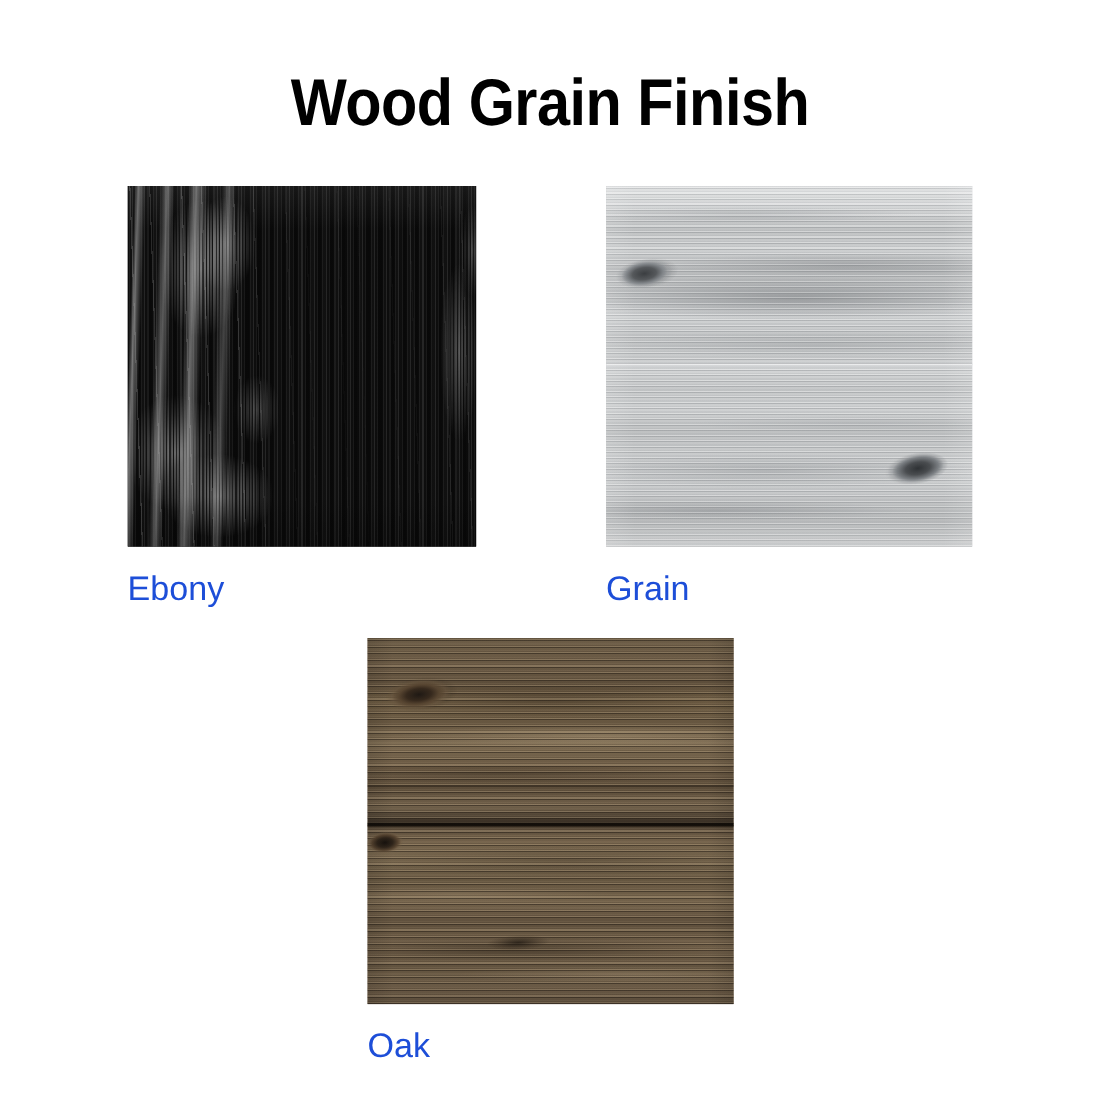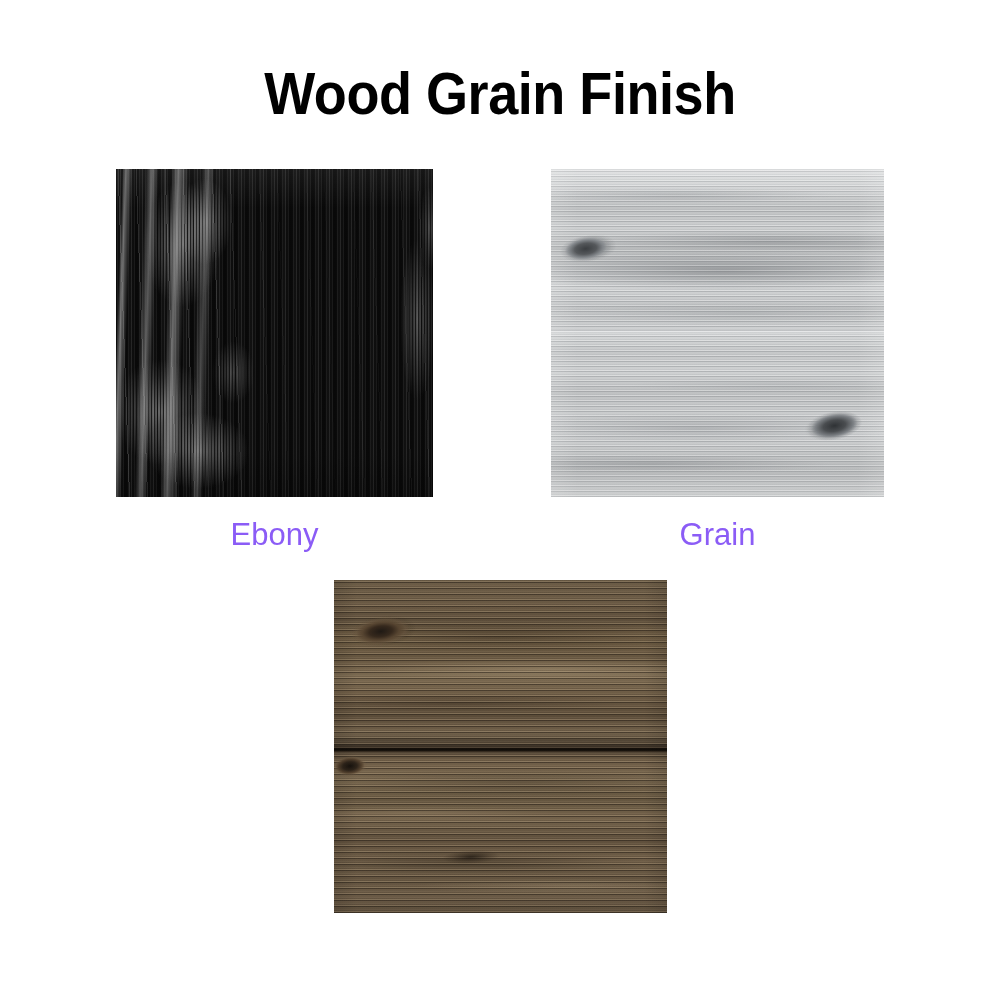--- a/index.html
+++ b/index.html
@@ -48,25 +48,24 @@
     overflow: hidden;
     display: block;
   }
   #group-ebony .swatch { width: 317px; height: 328px; }
   #group-ivory .swatch { width: 333px; height: 328px; }
   #group-oak   .swatch { width: 333px; height: 333px; }
 
   .swatch-label {
     display: block;
     width: 100%;
-    text-align: center;
     font-family: "Liberation Sans", sans-serif;
     font-size: 31px;
     font-weight: 400;
-    color: #8b5cf6;
+    color: #1d4ed8;
     margin-top: 21px;
     line-height: 1.1;
     white-space: nowrap;
   }
 
   
   .tex {
     position: absolute;
     left: 0; top: 0; right: 0; bottom: 0;
     pointer-events: none;
@@ -339,13 +338,14 @@
     <div class="tex oak-band"></div>
     <div class="tex oak-arc"></div>
     <div class="tex oak-fibre"></div>
     <div class="oak-knot-ul"></div>
     <div class="oak-seam"></div>
     <div class="oak-knot-ll"></div>
     <div class="oak-knot-lc"></div>
     <div class="tex oak-vignette"></div>
   </div>
 
+  <span class="swatch-label">Oak</span>
 </div>
 
 </body></html>

